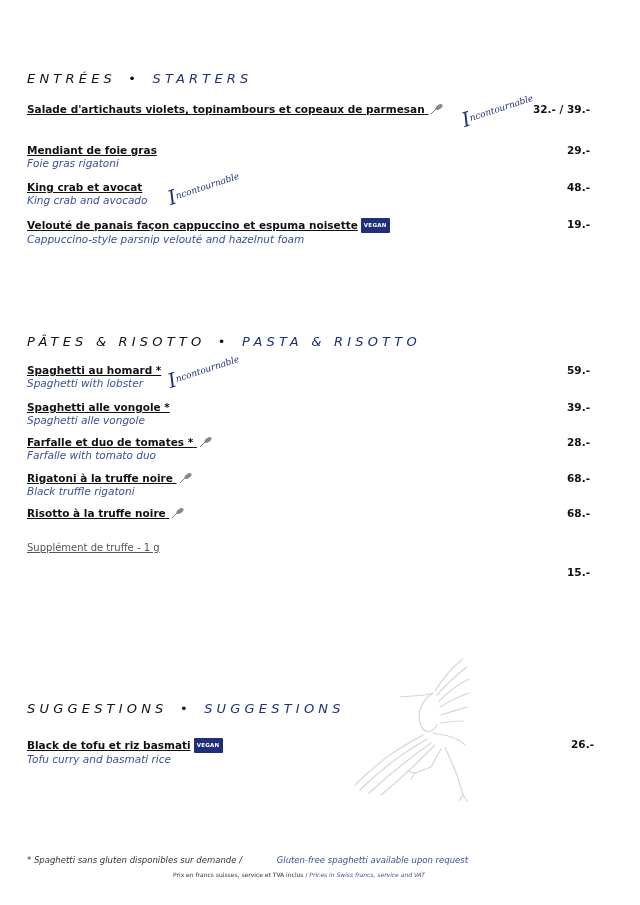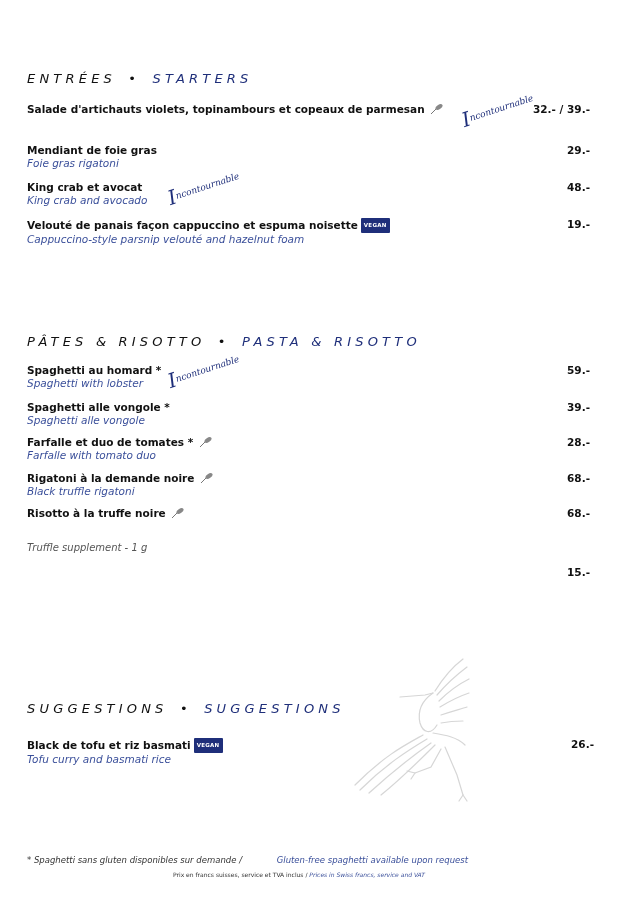--- a/index.html
+++ b/index.html
@@ -5,21 +5,21 @@
   html, body { margin:0; padding:0; background:#ffffff; }
   body { width:640px; height:905px; position:relative; overflow:hidden;
          font-family:"DejaVu Sans", sans-serif; color:#111; }
   .abs { position:absolute; }
   .section-title { position:absolute; left:27px; font-size:13px; font-style:italic;
          letter-spacing:4.2px; font-weight:normal; white-space:nowrap; }
   .section-title .fr { color:#111; }
   .section-title .dot { color:#111; margin:0 4px; }
   .section-title .en { color:#1f2f7a; }
   .item { position:absolute; left:27px; right:34px; }
-  .item .name { font-size:10.5px; font-weight:bold; color:#111; white-space:nowrap; line-height:13px; }
+  .item .name { font-size:10.5px; font-weight:bold; color:#111; white-space:nowrap; line-height:13px;text-decoration:underline; }
   .item .desc { font-size:10.5px; font-style:italic; color:#3a4f9a; white-space:nowrap; line-height:13px; }
   .item .price { position:absolute; right:16px; top:0; font-size:10.5px; font-weight:bold; color:#111; }
   .item.light .name { font-weight:normal; color:#555; font-size:10px; }
   .item.light .desc { color:#555; font-size:10px; }
   .vegan { display:inline-block; background:#1f2f7a; color:#fff; font-size:5.5px; font-weight:bold;
            padding:1px 3px; border-radius:1px; vertical-align:2px; margin-left:3px; letter-spacing:0.3px; }
   .truffle { display:inline-block; width:14px; height:12px; vertical-align:-2px; margin-left:2px; }
   .signature { position:absolute; font-family:"DejaVu Serif", serif; font-style:italic; color:#1f2f7a;
                font-size:9px; transform:rotate(-18deg); transform-origin:left bottom; white-space:nowrap; }
   .signature .big { font-size:20px; vertical-align:-4px; }
@@ -91,42 +91,42 @@
     <svg class="truffle" viewBox="0 0 14 12">
         <path d="M1 11 L6 6" stroke="#777" stroke-width="1"></path>
         <ellipse cx="9" cy="4" rx="4" ry="2.2" transform="rotate(-35 9 4)" fill="#888"></ellipse>
       </svg>
   </div>
   <div class="desc">Farfalle with tomato duo</div>
   <div class="price">28.-</div>
 </div>
 
 <div class="item" style="top:472px;">
-  <div class="name"><span>Rigatoni à la demande noire</span>
+  <div class="name"><span>Rigatoni à la truffe noire</span>
     <svg class="truffle" viewBox="0 0 14 12">
         <path d="M1 11 L6 6" stroke="#777" stroke-width="1"></path>
         <ellipse cx="9" cy="4" rx="4" ry="2.2" transform="rotate(-35 9 4)" fill="#888"></ellipse>
       </svg>
   </div>
   <div class="desc">Black truffle rigatoni</div>
   <div class="price">68.-</div>
 </div>
 
 <div class="item" style="top:507px;">
   <div class="name"><span>Risotto à la truffe noire</span>
     <svg class="truffle" viewBox="0 0 14 12">
         <path d="M1 11 L6 6" stroke="#777" stroke-width="1"></path>
         <ellipse cx="9" cy="4" rx="4" ry="2.2" transform="rotate(-35 9 4)" fill="#888"></ellipse>
       </svg>
   </div>
   <div class="price">68.-</div>
 </div>
 
 <div class="item light" style="top:541px;">
-  <div class="desc">Truffle supplement - 1 g</div>
+  <div class="name">Supplément de truffe - 1 g</div>
   <div class="price" style="font-weight:bold;color:#111;font-size:10.5px;margin-top:25px;">15.-</div>
 </div>
 
 <svg class="abs" style="left:345px; top:655px;" width="130" height="150" viewBox="0 0 130 150">
   <g fill="none" stroke="#d6d6d6" stroke-width="1.2" stroke-linecap="round">
     <path d="M55 42 L80 40 L88 38"></path>
     <path d="M88 38 C78 45 72 55 75 68 C78 78 86 80 92 70"></path>
     <path d="M90 36 C100 20 110 10 118 4"></path>
     <path d="M92 40 C104 26 114 18 122 12"></path>
     <path d="M94 46 C106 34 116 28 124 24"></path>

